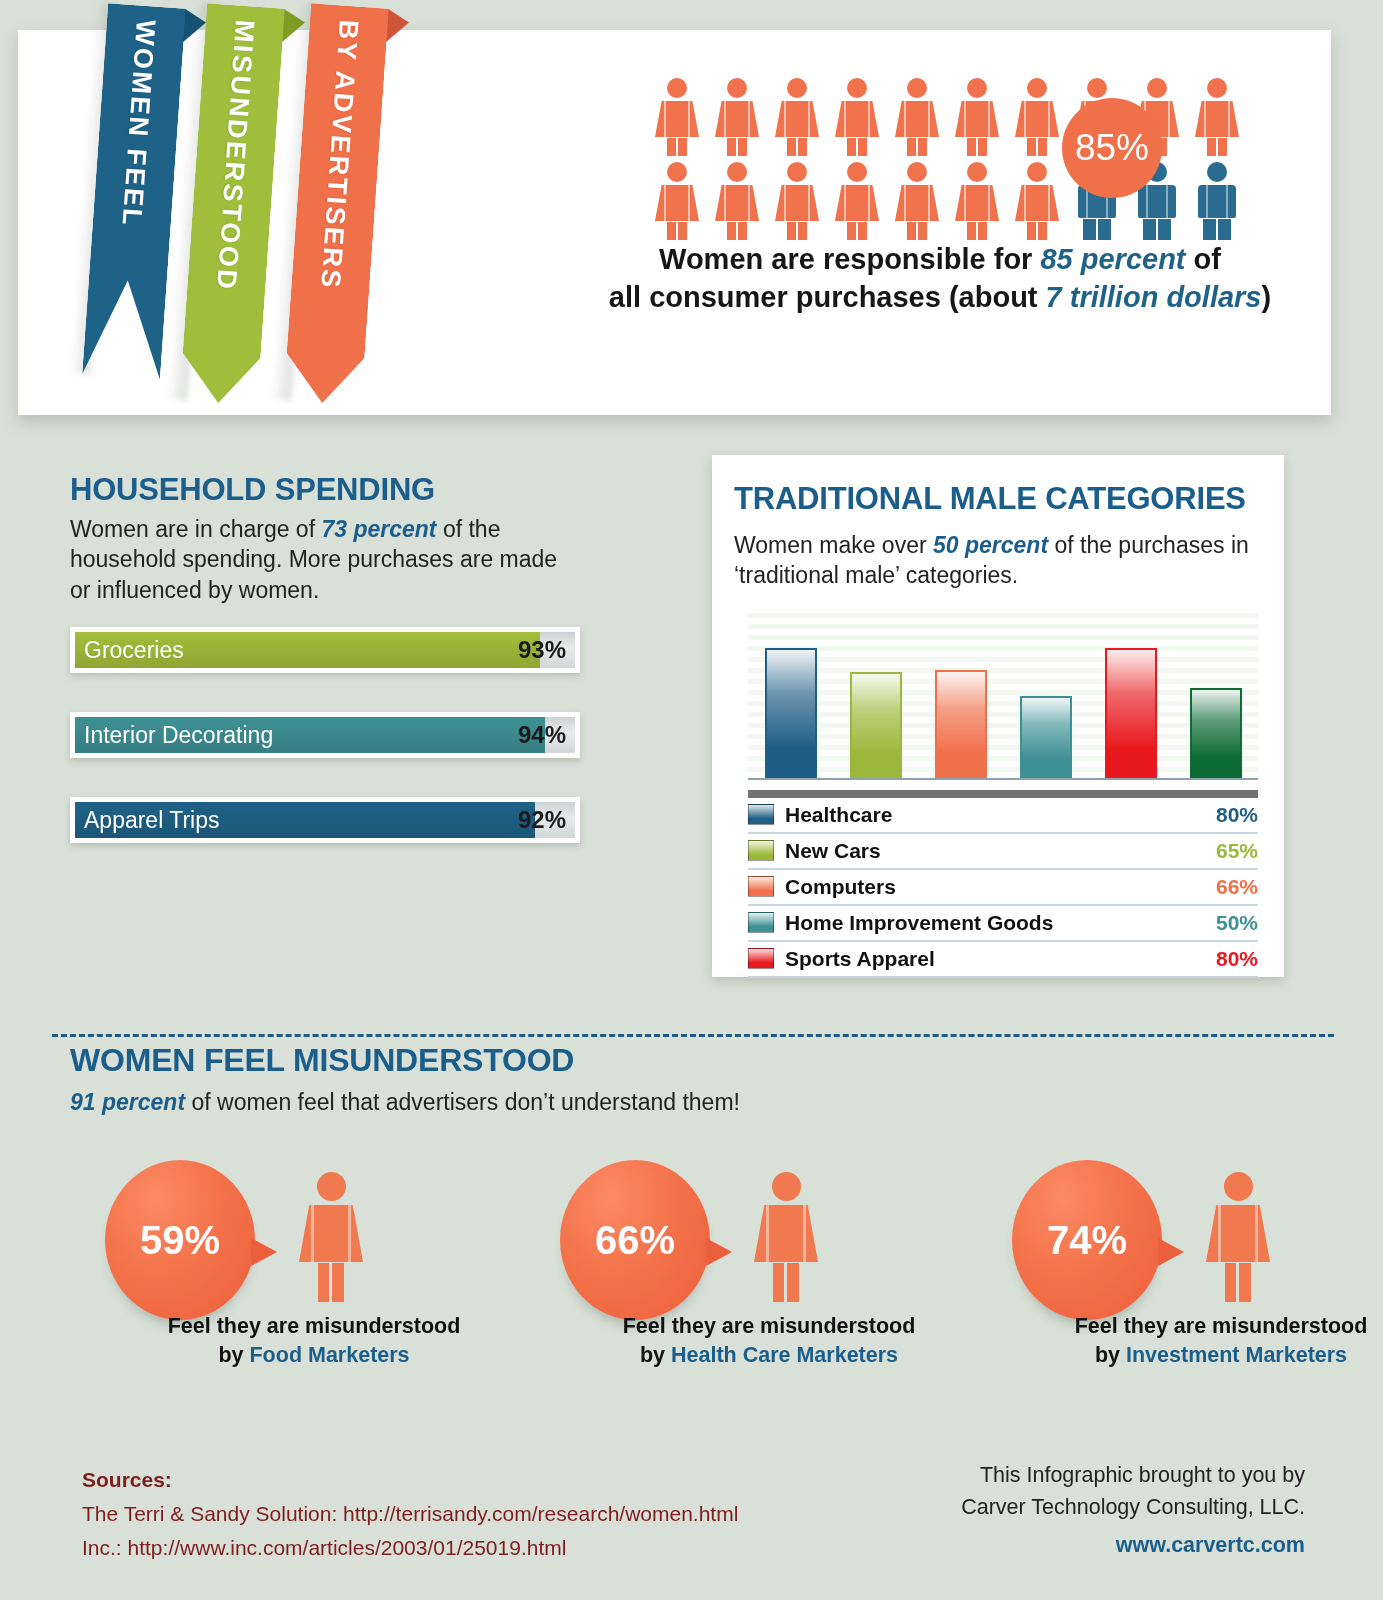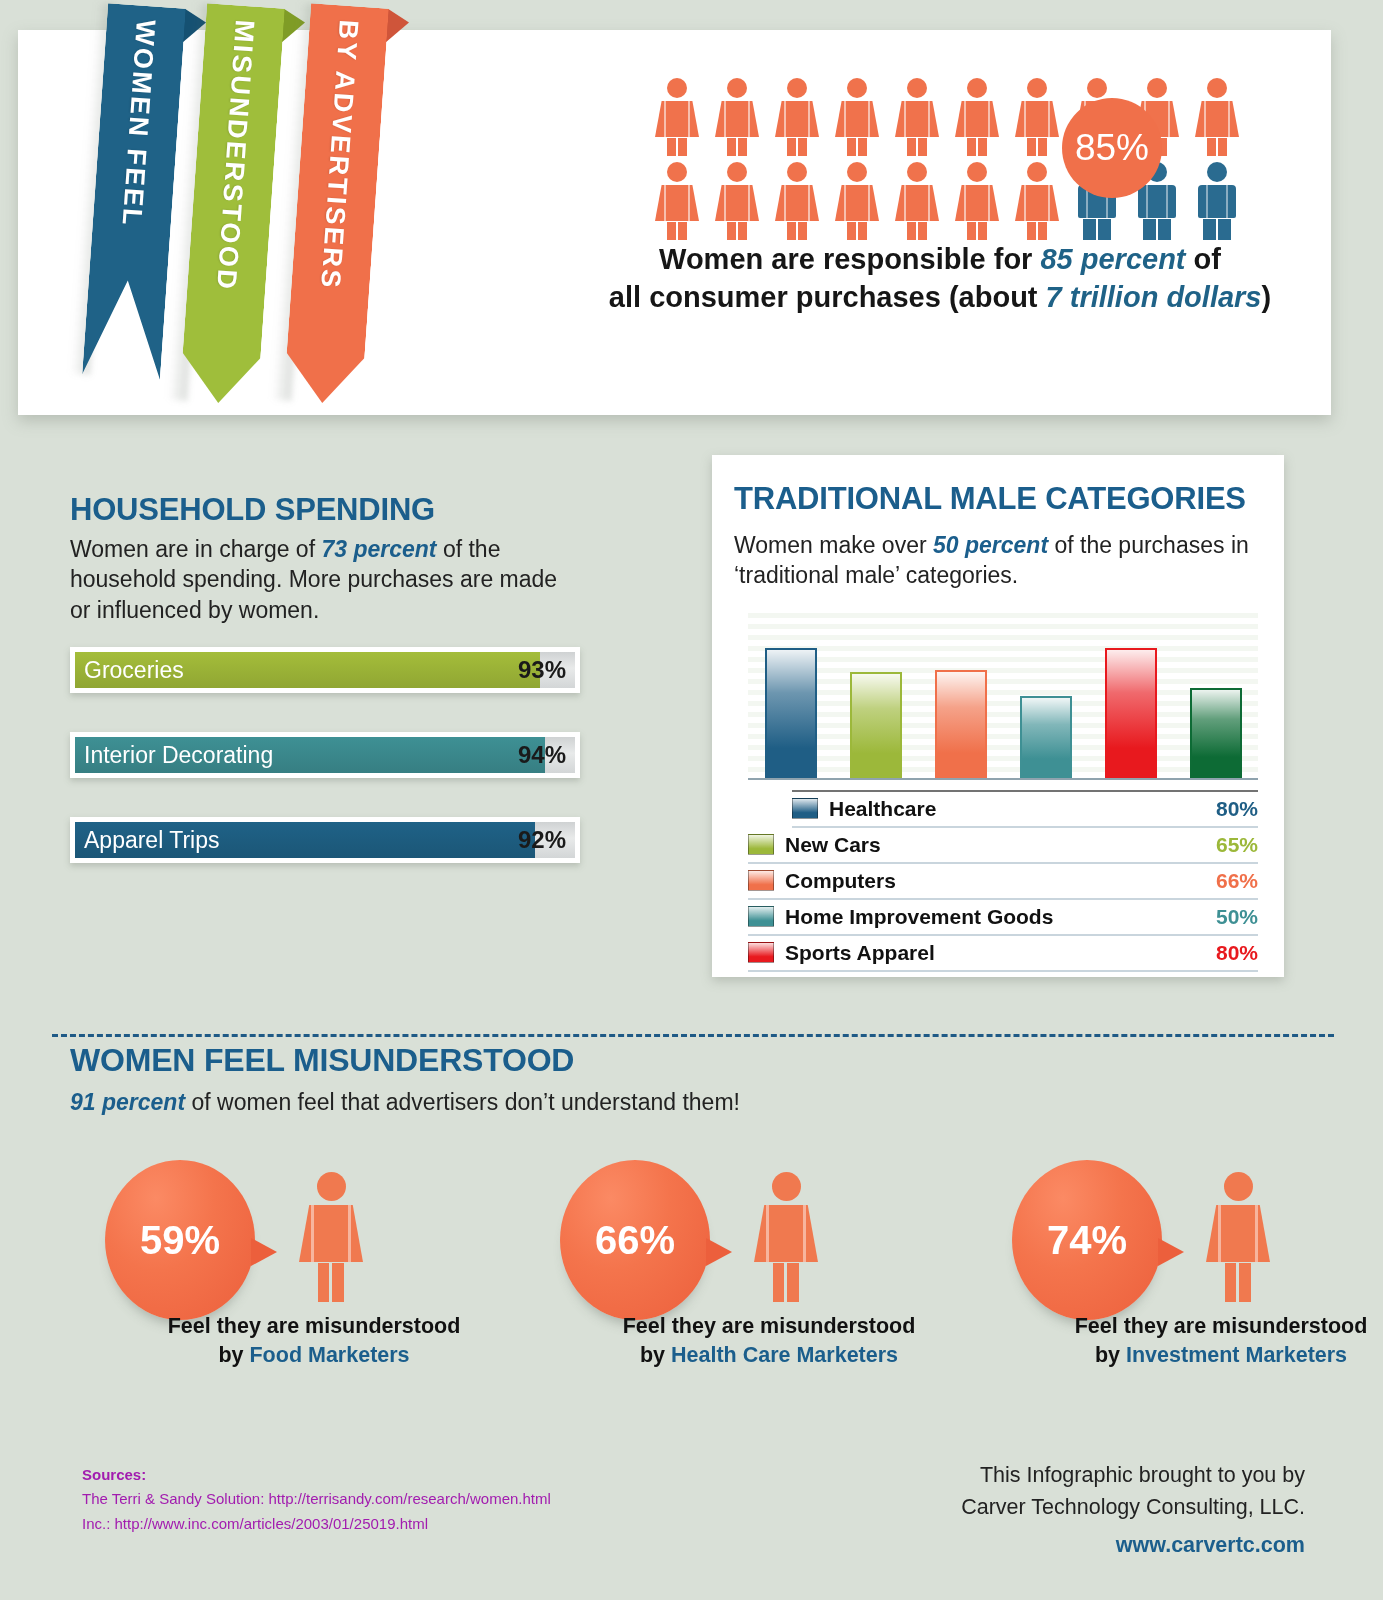--- a/index.html
+++ b/index.html
@@ -125,21 +125,21 @@
   .hero-caption em{font-style:italic;color:#1f6287;}
 
   
   .h-sec{
     font-size:31px;font-weight:bold;color:#1b5e8c;letter-spacing:-.2px;
   }
   .p-sec{font-size:23px;color:#222;line-height:1.32;}
   .p-sec em{font-style:italic;font-weight:bold;color:#1b5e8c;}
 
   
-  .household{position:absolute;left:70px;top:492px;width:510px;}
+  .household{position:absolute;left:70px;top:472px;width:510px;}
   .household .h-sec{margin:0 0 6px 0;}
   .hs-bars{margin-top:22px;}
   .hs-bar{
     position:relative;height:46px;margin-bottom:39px;
     background:#ffffff;padding:5px;box-sizing:border-box;
     box-shadow:0 3px 6px rgba(120,130,118,.35);
   }
   .hs-track{
     position:relative;width:100%;height:100%;
     background:linear-gradient(to bottom,#cfd2d3,#e8eaea 45%,#d3d6d7);
@@ -170,21 +170,21 @@
   }
   .tmc-bar{
     position:absolute;bottom:0;width:52px;
     border:2px solid;box-sizing:border-box;
   }
   .tmc-legend{margin:10px 0 0 14px;width:510px;}
   .tmc-row{
     display:flex;align-items:center;height:34px;
     border-bottom:2px solid #c9d5dd;
   }
-  .tmc-row:first-child{border-top:2px solid #737373;margin-left:44px;}
+  .tmc-row:first-child{border-top:8px solid #737373;}
   .sw{width:24px;height:19px;border:1px solid rgba(0,0,0,.35);margin-right:11px;flex:0 0 auto;}
   .tmc-name{flex:1;font-size:21px;font-weight:bold;color:#111;}
   .tmc-val{font-size:21px;font-weight:bold;}
 
   
   .divider{
     position:absolute;left:52px;top:1034px;width:1282px;height:0;
     border-top:3px dashed #1f5a86;
   }
 
@@ -216,21 +216,21 @@
   .lady .body::before{content:"";position:absolute;right:12px;top:0;width:3px;height:100%;background:rgba(255,255,255,.45);}
   .lady .legs{position:absolute;left:27px;top:91px;width:26px;height:39px;background:#f0794f;}
   .lady .legs::after{content:"";position:absolute;left:11px;top:0;width:3px;height:100%;background:#d9e0d7;}
   .unit-cap{
     position:absolute;top:152px;left:-16px;width:450px;text-align:center;
     font-size:21.5px;font-weight:bold;color:#111;line-height:1.35;
   }
   .unit-cap b{color:#1b5e8c;}
 
   
-  .sources{position:absolute;left:82px;top:1463px;font-size:15px;color:#a21caf;line-height:1.62;}
+  .sources{position:absolute;left:82px;top:1463px;font-size:21px;color:#7f1d1d;line-height:1.62;}
   .sources .ttl{font-weight:bold;}
   .brought{position:absolute;right:78px;top:1460px;text-align:right;font-size:21.5px;color:#222;line-height:1.48;}
   .brought .site{color:#1b5e8c;font-weight:bold;margin-top:6px;}
 </style>
 </head>
 <body>
 
 <div class="page">
 
   <div class="hero-card"></div>

